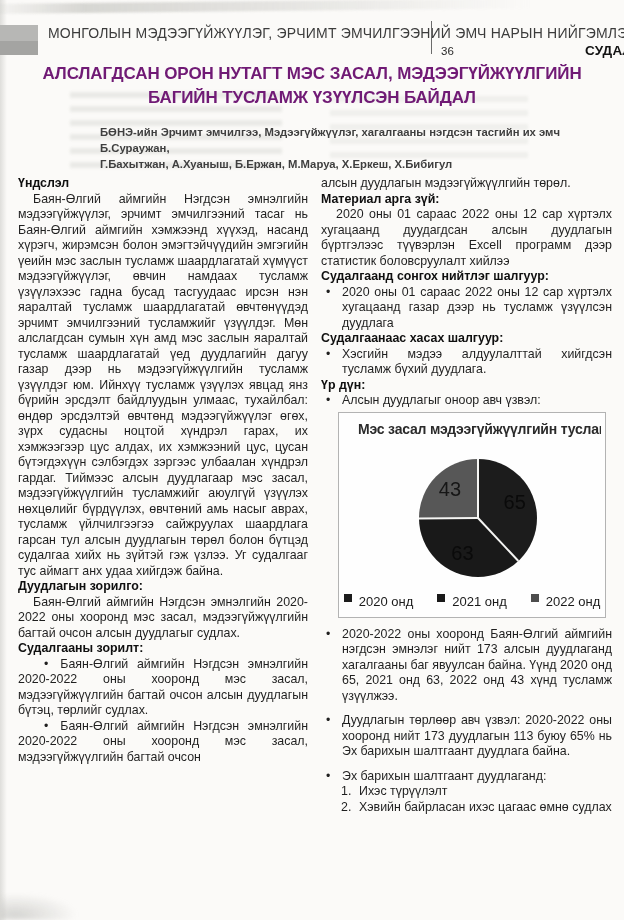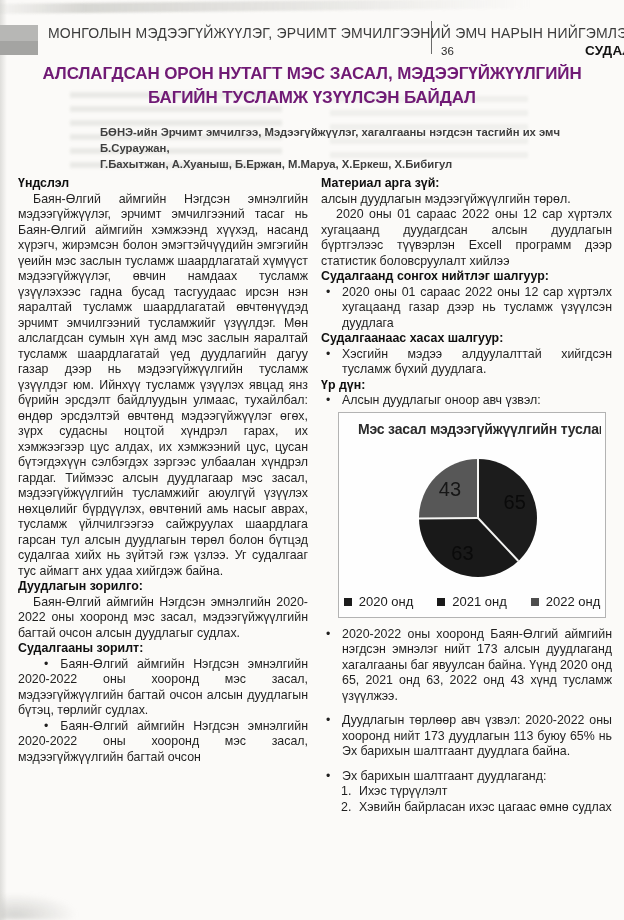--- a/index.html
+++ b/index.html
@@ -54,21 +54,21 @@
   .chart-frame{position:relative;margin:3px 6px 6px 17px;height:206px;box-sizing:border-box;
     border:1px solid #b3b3b3;background:#fefefe;}
   .chart-title{position:absolute;left:19px;right:4px;top:9px;
     font-size:14px;font-weight:600;color:#2b2b2b;letter-spacing:-.2px;text-align:left;white-space:nowrap;overflow:hidden;}
   .pie{position:absolute;left:80px;top:46px;width:118px;height:118px;border-radius:50%;}
   .pie-sep{position:absolute;left:138px;top:46px;width:2px;height:59px;
     background:#f5f5f3;transform-origin:50% 100%;}
   .slice-label{position:absolute;transform:translate(-50%,-50%);font-size:20px;font-weight:400;}
   .legend{position:absolute;left:0;right:0;bottom:7px;display:flex;justify-content:center;
     gap:24px;font-size:13px;color:#1a1a1a;text-align:left;}
-  .legend-item{display:flex;align-items:center;}
+  .legend-item{display:flex;align-items:flex-start;}
   .legend-marker{width:8px;height:8px;display:inline-block;margin-right:7px;flex:none;}
 </style>
 </head>
 <body>
 
 <div>
 
   <div class="scan-top-streak"></div>
   <div class="scan-left-edge"></div>
   <div class="scan-bottom-smudge"></div>
@@ -98,22 +98,22 @@
         <div class="blk blk-p">Баян-Өлгий аймгийн Нэгдсэн эмнэлгийн мэдээгүйжүүлэг, эрчимт эмчилгээний тасаг нь Баян-Өлгий аймгийн хэмжээнд хүүхэд, насанд хүрэгч, жирэмсэн болон эмэгтэйчүүдийн эмгэгийн үеийн мэс заслын тусламж шаардлагатай хүмүүст мэдээгүйжүүлэг, өвчин намдаах тусламж үзүүлэхээс гадна бусад тасгуудаас ирсэн нэн яаралтай тусламж шаардлагатай өвчтөнүүдэд эрчимт эмчилгээний тусламжийг үзүүлдэг. Мөн алслагдсан сумын хүн амд мэс заслын яаралтай тусламж шаардлагатай үед дуудлагийн дагуу газар дээр нь мэдээгүйжүүлгийн тусламж үзүүлдэг юм. Ийнхүү тусламж үзүүлэх явцад янз бүрийн эрсдэлт байдлуудын улмаас, тухайлбал: өндөр эрсдэлтэй өвчтөнд мэдээгүйжүүлэг өгөх, зүрх судасны ноцтой хүндрэл гарах, их хэмжээгээр цус алдах, их хэмжээний цус, цусан бүтэгдэхүүн сэлбэгдэх зэргээс улбаалан хүндрэл гардаг. Тиймээс алсын дуудлагаар мэс засал, мэдээгүйжүүлгийн тусламжийг аюулгүй үзүүлэх нөхцөлийг бүрдүүлэх, өвчтөний амь насыг аврах, тусламж үйлчилгээгээ сайжруулах шаардлага гарсан тул алсын дуудлагын төрөл болон бүтцэд судалгаа хийх нь зүйтэй гэж үзлээ. Уг судалгааг тус аймагт анх удаа хийгдэж байна.</div>
         <div class="blk blk-h">Дуудлагын зорилго:</div>
         <div class="blk blk-p">Баян-Өлгий аймгийн Нэгдсэн эмнэлгийн 2020-2022 оны хооронд мэс засал, мэдээгүйжүүлгийн багтай очсон алсын дуудлагыг судлах.</div>
         <div class="blk blk-h">Судалгааны зорилт:</div>
         <div class="blk blk-b"><span class="marker">•</span><span>Баян-Өлгий аймгийн Нэгдсэн эмнэлгийн 2020-2022 оны хооронд мэс засал, мэдээгүйжүүлгийн багтай очсон алсын дуудлагын бүтэц, төрлийг судлах.</span></div>
         <div class="blk blk-b"><span class="marker">•</span><span>Баян-Өлгий аймгийн Нэгдсэн эмнэлгийн 2020-2022 оны хооронд мэс засал, мэдээгүйжүүлгийн багтай очсон</span></div>
       </div>
 
     <div class="col col-right">
       <div>
+          <div class="blk blk-p0">алсын дуудлагын мэдээгүйжүүлгийн төрөл.</div>
           <div class="blk blk-h">Материал арга зүй:</div>
-          <div class="blk blk-p0">алсын дуудлагын мэдээгүйжүүлгийн төрөл.</div>
           <div class="blk blk-p">2020 оны 01 сараас 2022 оны 12 сар хүртэлх хугацаанд дуудагдсан алсын дуудлагын бүртгэлээс түүвэрлэн Excell программ дээр статистик боловсруулалт хийлээ</div>
           <div class="blk blk-h">Судалгаанд сонгох нийтлэг шалгуур:</div>
           <div class="blk blk-bh"><span class="marker">•</span><span>2020 оны 01 сараас 2022 оны 12 сар хүртэлх хугацаанд газар дээр нь тусламж үзүүлсэн дуудлага</span></div>
           <div class="blk blk-h">Судалгаанаас хасах шалгуур:</div>
           <div class="blk blk-bh"><span class="marker">•</span><span>Хэсгийн мэдээ алдуулалттай хийгдсэн тусламж бүхий дуудлага.</span></div>
           <div class="blk blk-h">Үр дүн:</div>
           <div class="blk blk-bh"><span class="marker">•</span><span>Алсын дуудлагыг оноор авч үзвэл:</span></div>
         </div>
 
       <div class="chart-frame">

